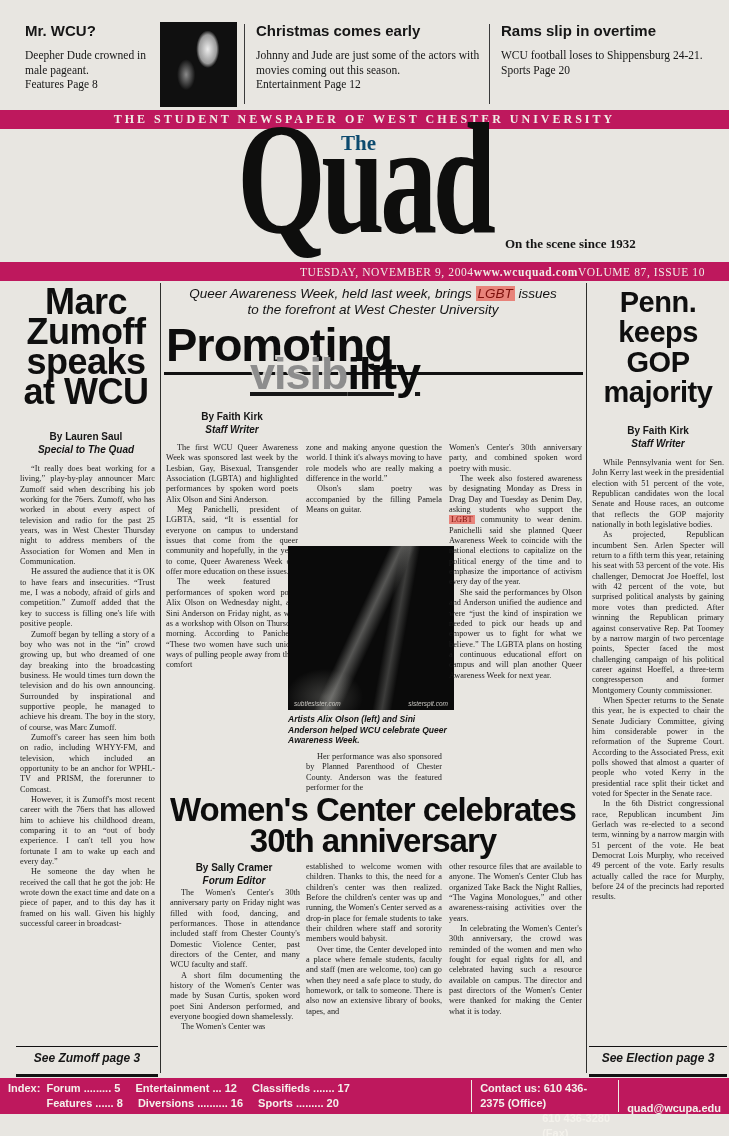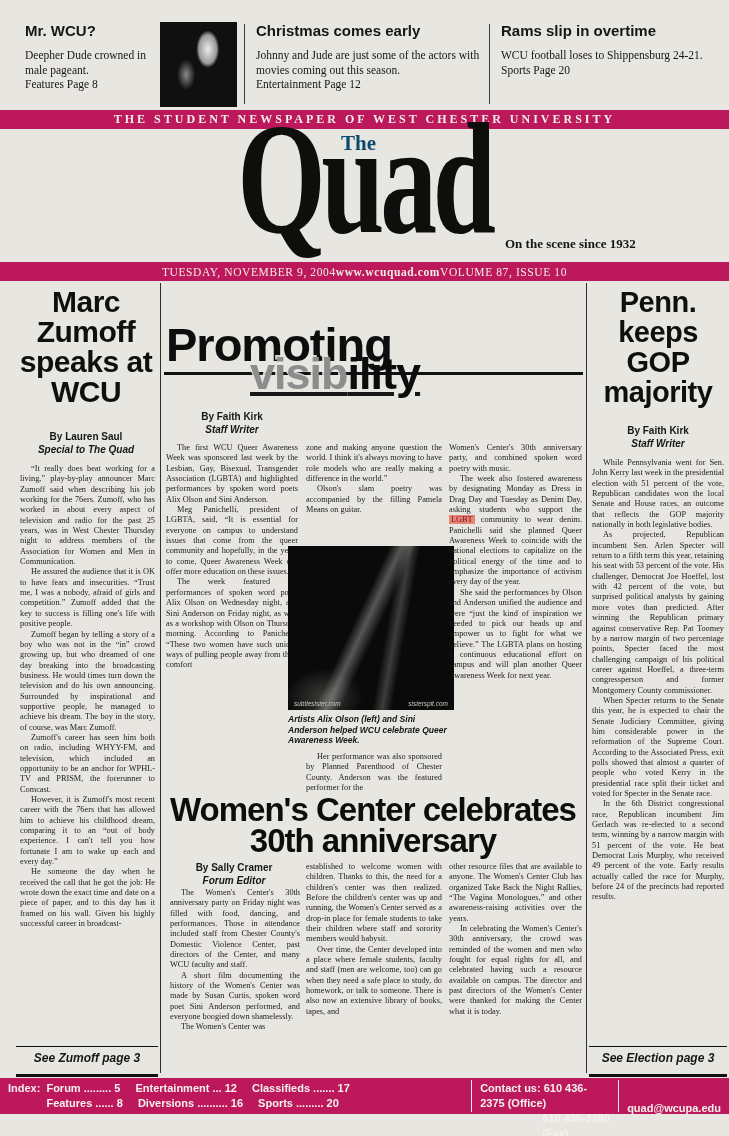--- a/index.html
+++ b/index.html
@@ -18,21 +18,21 @@
   .vrule-t { width:1px; background:#3a3a3a; }
 
   
   #banner { left:0; top:110px; width:729px; height:19px; display:flex; align-items:center; justify-content:center;
             font-weight:bold; font-size:12px; letter-spacing:3px; }
   #quad-name { left:0; top:100px; width:729px; text-align:center;
                font:bold 158px/1 "Liberation Serif",serif; transform:scaleX(.72); letter-spacing:-6px; color:#0e0e0d; }
   #quad-the { left:341px; top:133px; font:bold 21px/1 "Liberation Serif",serif; color:#0c4a6e; }
   #tagline { left:505px; top:237px; font:bold 13px/1 "Liberation Serif",serif; }
   #datebar { left:0; top:262px; width:729px; height:19px; display:flex; align-items:center;
-             justify-content:center; padding:4px 24px; font-size:11.5px; letter-spacing:.6px; }
+             justify-content:flex-end; padding:4px 24px; font-size:11.5px; letter-spacing:.6px; }
   #datebar .mid { font-weight:bold; }
 
   
   .vrule { width:1px; background:#2e2e2c; }
   #head-rule { left:164px; top:372px; width:419px; height:3px; background:#111; }
 
   
   .headline { font-family:"Liberation Sans",sans-serif; font-weight:bold; color:#0f0f0f; text-align:center; letter-spacing:-.5px; }
   .byline { font-family:"Liberation Sans",sans-serif; font-weight:bold; font-size:10px; line-height:13px; text-align:center; }
   .byline .role { font-style:italic; }
@@ -114,39 +114,43 @@
   <div class="abs" id="tagline">On the scene since 1932</div>
   <div class="abs bar" id="datebar">
     <span>TUESDAY, NOVEMBER 9, 2004</span>
     <span class="mid">www.wcuquad.com</span>
     <span>VOLUME 87, ISSUE 10</span>
   </div>
 
   <div class="abs vrule" style="left:160px; top:283px; height:790px;"></div>
   <div class="abs vrule" style="left:586px; top:283px; height:790px;"></div>
 
-  <div class="abs headline" style="left:14px; top:287px; width:144px; font-size:30px; line-height:30px;">Marc Zumoff speaks at WCU</div>
+  <div class="abs headline" style="left:14px; top:287px; width:144px; font-size:36px; line-height:30px;">Marc Zumoff speaks at WCU</div>
   <div class="abs byline" style="left:14px; top:430px; width:144px;">
     <div>By Lauren Saul</div>
     <div class="role">Special to The Quad</div>
   </div>
   <div class="body-col" style="left:20px; top:464px; width:135px; height:578px;">
       <p>“It really does beat working for a living,” play-by-play announcer Marc Zumoff said when describing his job working for the 76ers. Zumoff, who has worked in about every aspect of television and radio for the past 25 years, was in West Chester Thursday night to address members of the Association for Women and Men in Communication.</p>
       <p>He assured the audience that it is OK to have fears and insecurities. “Trust me, I was a nobody, afraid of girls and competition.” Zumoff added that the key to success is filling one's life with positive people.</p>
       <p>Zumoff began by telling a story of a boy who was not in the “in” crowd growing up, but who dreamed of one day breaking into the broadcasting business. He would times turn down the television and do his own announcing. Surrounded by inspirational and supportive people, he managed to achieve his dream. The boy in the story, of course, was Marc Zumoff.</p>
       <p>Zumoff's career has seen him both on radio, including WHYY-FM, and television, which included an opportunity to be an anchor for WPHL-TV and PRISM, the forerunner to Comcast.</p>
       <p>However, it is Zumoff's most recent career with the 76ers that has allowed him to achieve his childhood dream, comparing it to an “out of body experience. I can't tell you how fortunate I am to wake up each and every day.”</p>
       <p>He someone the day when he received the call that he got the job: He wrote down the exact time and date on a piece of paper, and to this day has it framed on his wall. Given his highly successful career in broadcast-</p>
     </div>
   <div class="jump" style="left:16px; top:1046px; width:142px;">
     <span>See</span>
     <b style="font-style:italic;"> <span>Zumoff</span></b>
     <span>page 3</span>
   </div>
 
+  <div class="abs" id="kicker">
+    <span>Queer Awareness Week, held last week, brings </span><span class="hl">LGBT</span><span> issues</span><br>
+    <span>to the forefront at West Chester University</span>
+  </div>
   <div class="abs" id="vis-head1">Promoting</div>
   <div class="abs" id="head-rule"></div>
   <div class="abs" id="vis-head2">
     <span class="g">visib</span><span class="k">ility</span>
   </div>
   <div class="abs byline" style="left:166px; top:410px; width:132px;">
     <div>By Faith Kirk</div>
     <div class="role">Staff Writer</div>
   </div>
   <div class="body-col" style="left:166px; top:443px; width:132px; height:320px;">

